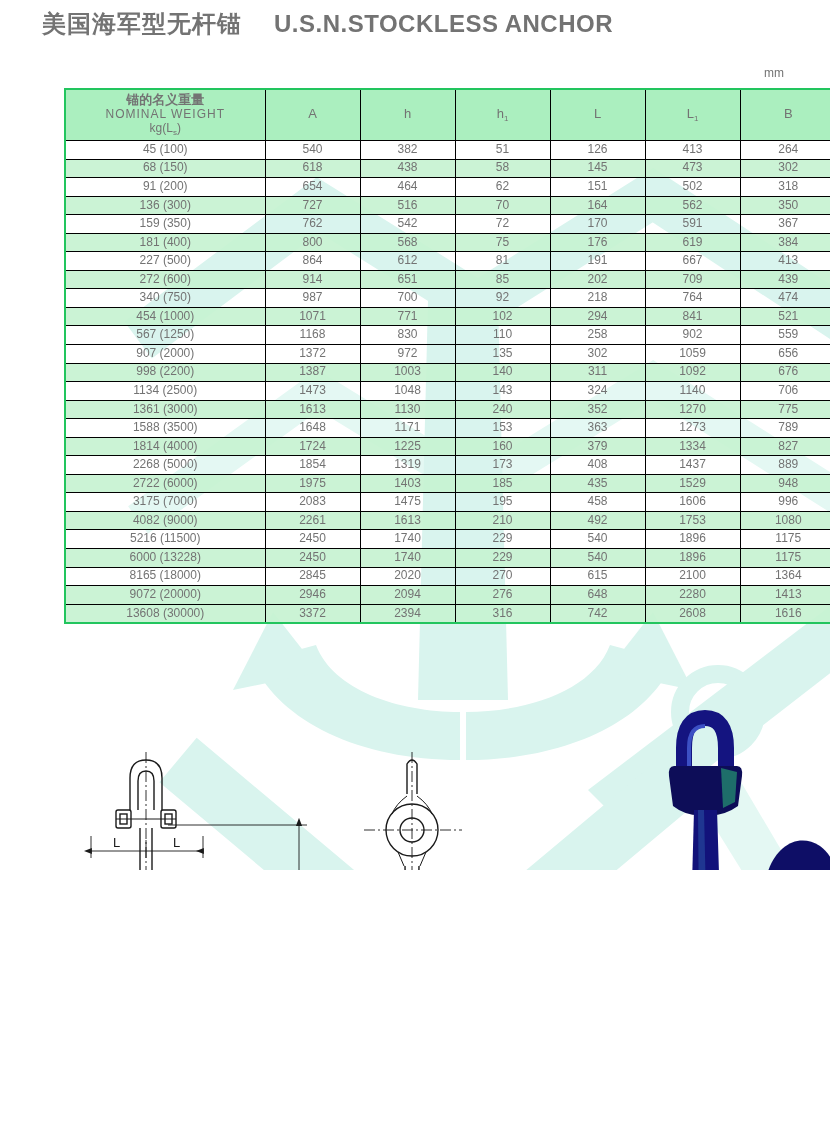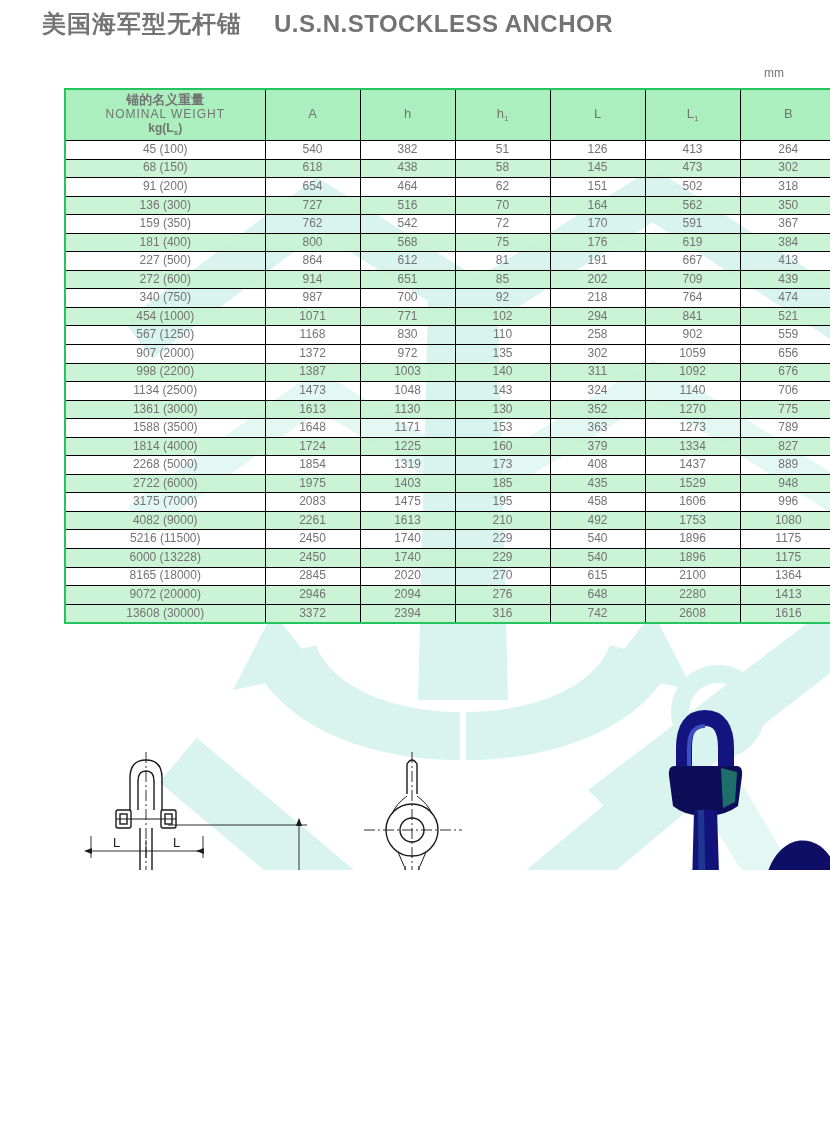--- a/index.html
+++ b/index.html
@@ -23,21 +23,21 @@
   table.spec th,table.spec td{
     border:1px solid #000;text-align:center;vertical-align:middle;
     font-size:12px;padding:0;line-height:1.15;overflow:hidden;
   }
   table.spec thead th{background:#abefbf;height:50px;font-weight:normal;}
   table.spec td{height:17.55px;}
   tr.row-alt td{background:rgba(199,242,209,0.92);}
   tr.row-plain td{background:transparent;}
   .hd-zh{font-size:13px;font-weight:bold;display:block;}
   .hd-en{font-size:12px;display:block;letter-spacing:1px;}
-  .hd-unit{font-size:12px;font-weight:bold;display:block;}
+  .hd-unit{font-size:12px;font-weight:normal;display:block;}
   .col-letter{font-size:13px;}
   .sub{font-size:8px;vertical-align:-3px;}
   
   .fig{position:absolute;z-index:2;}
   .fig-front{left:5px;top:748px;}
   .fig-side{left:300px;top:748px;}
   .fig-photo{left:525px;top:702px;}
   svg text{font-family:"Liberation Sans",sans-serif;fill:#1a1a1a;}
 </style>
 </head>
@@ -224,21 +224,21 @@
           <td>1048</td>
           <td>143</td>
           <td>324</td>
           <td>1140</td>
           <td>706</td>
         </tr>
         <tr class="row-alt">
           <td>1361 (3000)</td>
           <td>1613</td>
           <td>1130</td>
-          <td>130</td>
+          <td>240</td>
           <td>352</td>
           <td>1270</td>
           <td>775</td>
         </tr>
         <tr class="row-plain">
           <td>1588 (3500)</td>
           <td>1648</td>
           <td>1171</td>
           <td>153</td>
           <td>363</td>

